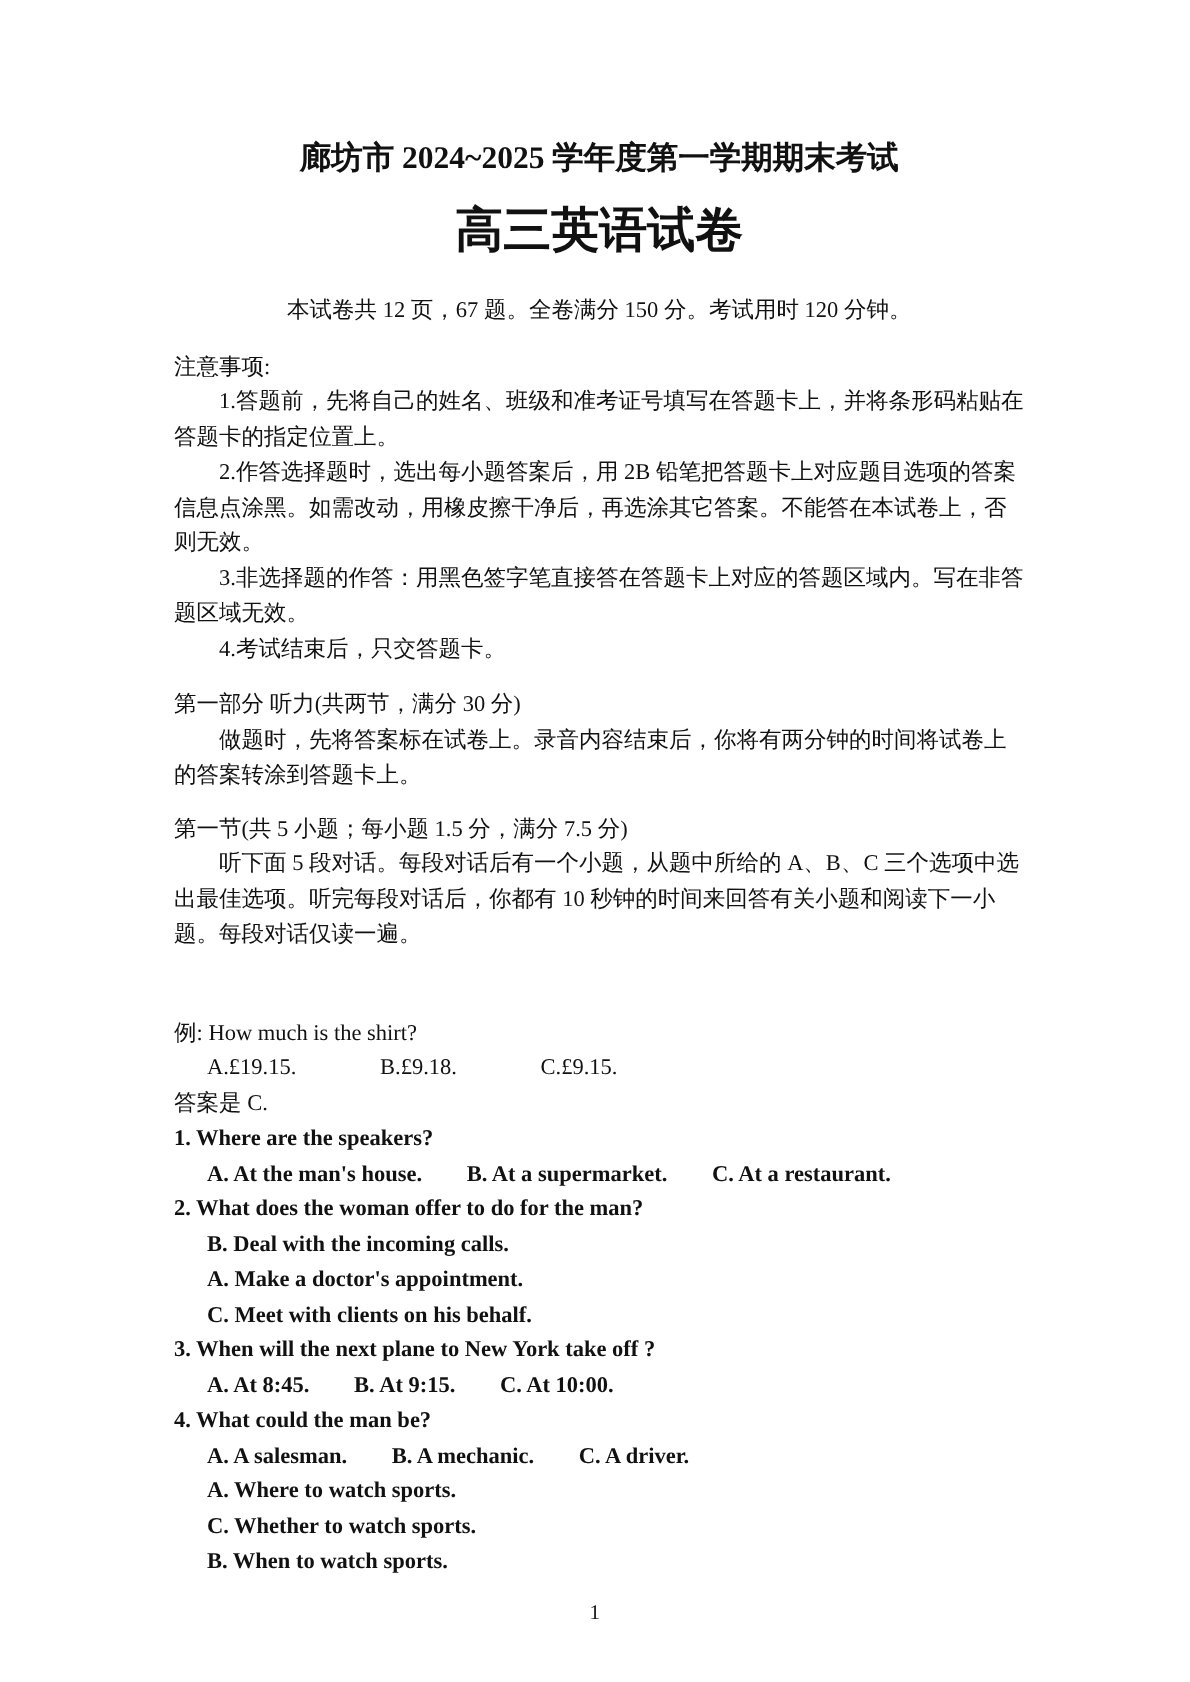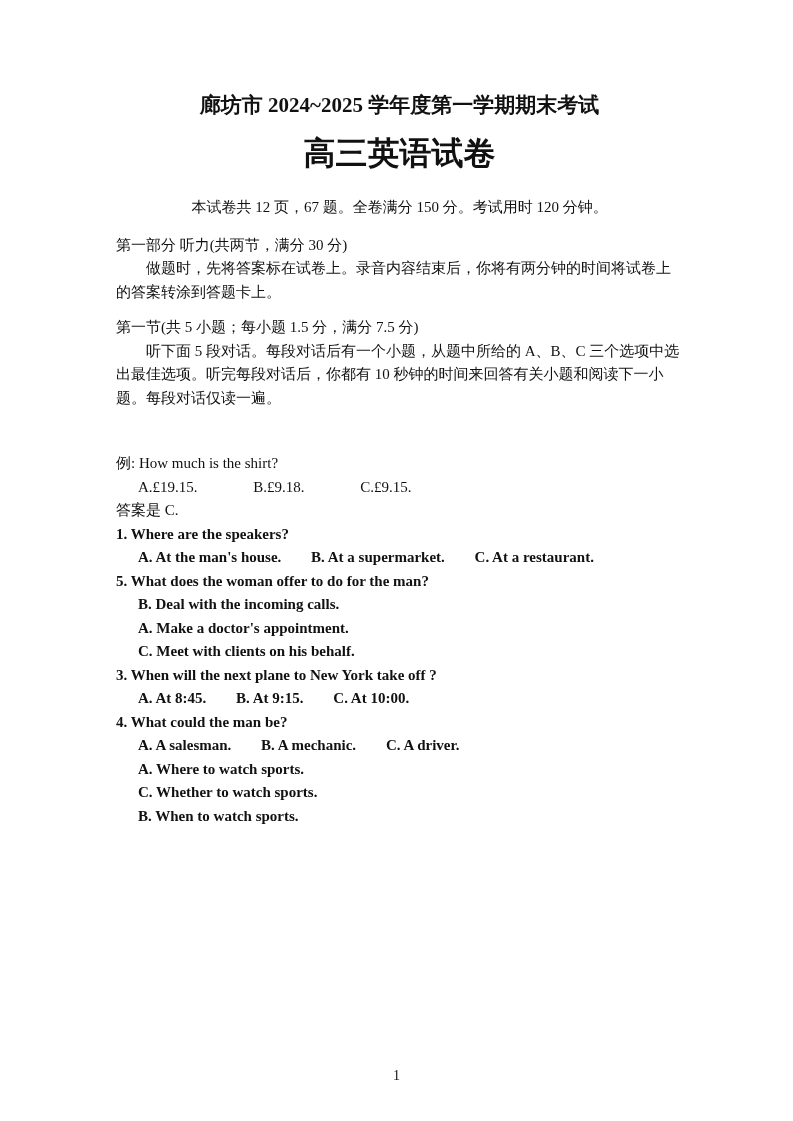--- a/index.html
+++ b/index.html
@@ -60,20 +60,27 @@
 </style>
 </head>
 <body>
 
 <div class="page">
 
   <div class="title">廊坊市 2024~2025 学年度第一学期期末考试</div>
   <div class="subtitle">高三英语试卷</div>
   <div class="info">本试卷共 12 页，67 题。全卷满分 150 分。考试用时 120 分钟。</div>
 
+  <div class="block">
+    <p>注意事项:</p>
+    <p class="indent">1.答题前，先将自己的姓名、班级和准考证号填写在答题卡上，并将条形码粘贴在答题卡的指定位置上。</p>
+    <p class="indent">2.作答选择题时，选出每小题答案后，用 2B 铅笔把答题卡上对应题目选项的答案信息点涂黑。如需改动，用橡皮擦干净后，再选涂其它答案。不能答在本试卷上，否则无效。</p>
+    <p class="indent">3.非选择题的作答：用黑色签字笔直接答在答题卡上对应的答题区域内。写在非答题区域无效。</p>
+    <p class="indent">4.考试结束后，只交答题卡。</p>
+  </div>
 
   <div class="block">
     <p>第一部分 听力(共两节，满分 30 分)</p>
     <p class="indent">做题时，先将答案标在试卷上。录音内容结束后，你将有两分钟的时间将试卷上的答案转涂到答题卡上。</p>
   </div>
 
   <div class="tight">
     <p>第一节(共 5 小题；每小题 1.5 分，满分 7.5 分)</p>
     <p class="indent">听下面 5 段对话。每段对话后有一个小题，从题中所给的 A、B、C 三个选项中选出最佳选项。听完每段对话后，你都有 10 秒钟的时间来回答有关小题和阅读下一小题。每段对话仅读一遍。</p>
   </div>
@@ -91,21 +98,21 @@
   <div class="question">
     <p>1. Where are the speakers?</p>
     <p class="opts-inline">
       <span>A. At the man's house.</span>
       <span>B. At a supermarket.</span>
       <span>C. At a restaurant.</span>
     </p>
   </div>
 
   <div class="question">
-    <p>5. What does the woman offer to do for the man?</p>
+    <p>2. What does the woman offer to do for the man?</p>
     <p class="opt-stacked">B. Deal with the incoming calls.</p>
     <p class="opt-stacked">A. Make a doctor's appointment.</p>
     <p class="opt-stacked">C. Meet with clients on his behalf.</p>
   </div>
 
   <div class="question">
     <p>3. When will the next plane to New York take off ?</p>
     <p class="opts-inline">
       <span>A. At 8:45.</span>
       <span>B. At 9:15.</span>

